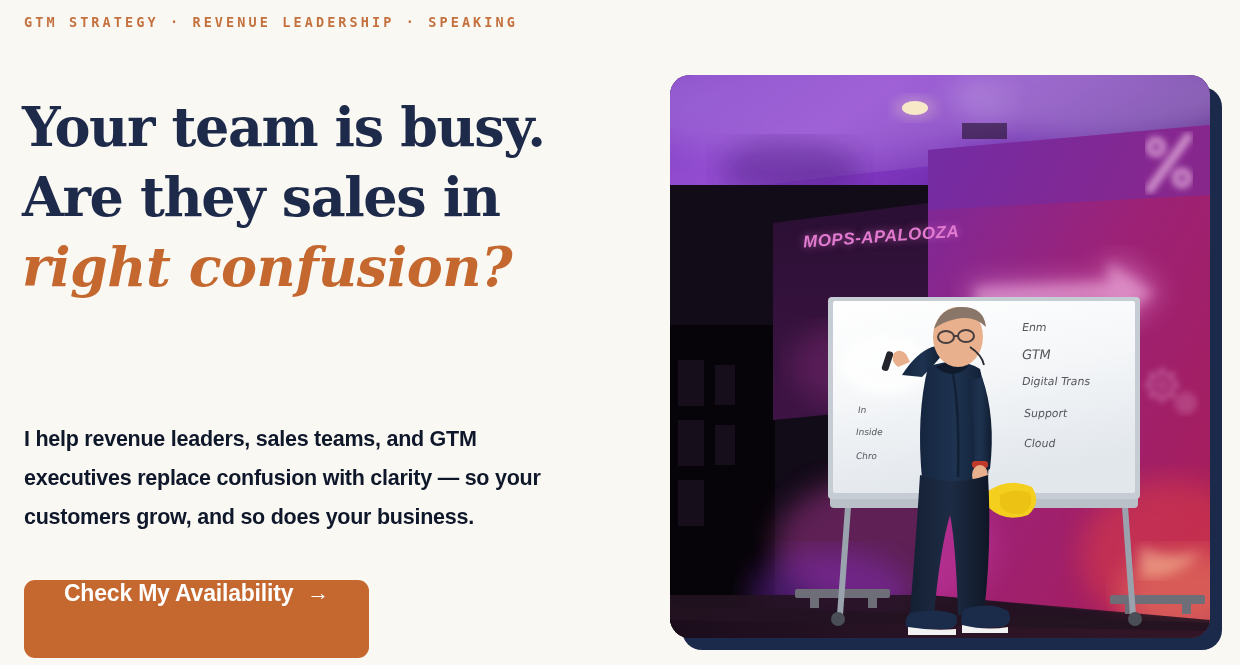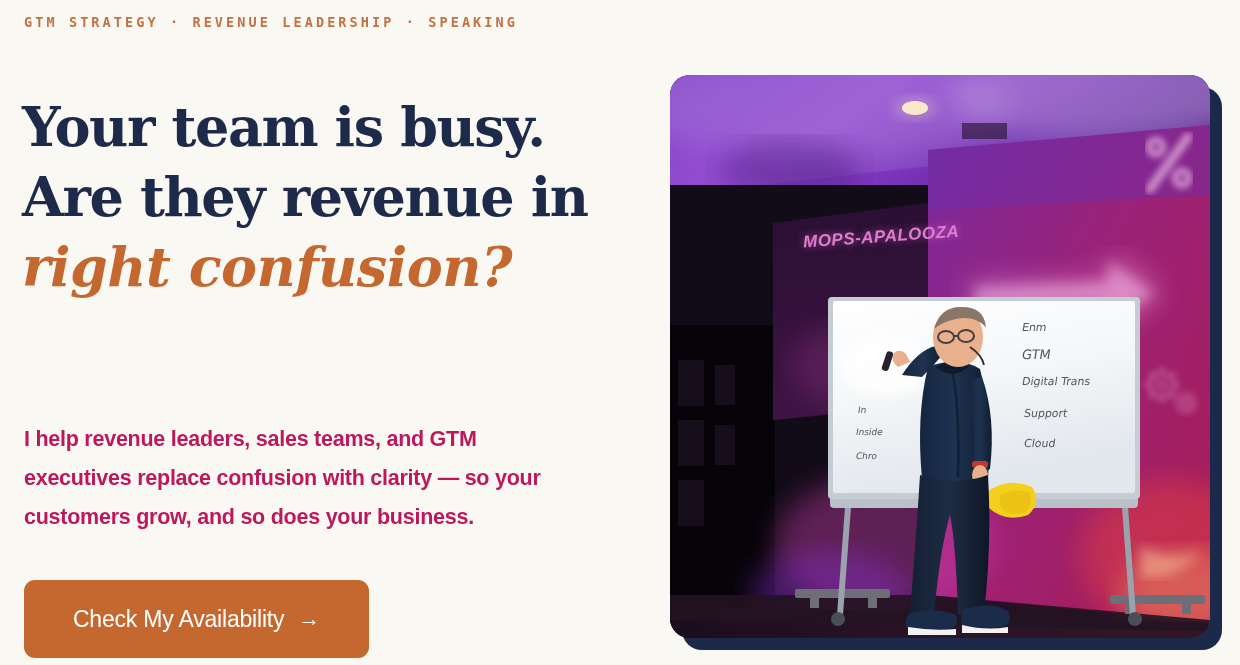--- a/index.html
+++ b/index.html
@@ -39,34 +39,34 @@
     color:#c4682f;
     letter-spacing:-0.5px;
   }
 
   .subcopy {
     position:absolute; top:420px; left:24px;
     width:545px;
     font-size:21.5px;
     font-weight:700;
     line-height:39px;
-    color:#be185d;
+    color:#0f172a;
     letter-spacing:-0.25px;
   }
 
   .cta {
     position:absolute; left:24px; top:580px;
     width:345px; height:78px;
     background:#c4682f;
     border:none; border-radius:11px;
     color:#ffffff;
-    font-size:23px; font-weight:400;
+    font-size:23px; font-weight:700;
     letter-spacing:-0.2px;
     cursor:pointer;
-    display:flex; align-items:center; justify-content:center;
+    display:flex; justify-content:center;
     font-family:"Liberation Sans", sans-serif;
   }
   .cta .arrow { margin-left:14px; font-size:22px; }
 
   
   .photo-wrap {
     position:absolute; left:670px; top:75px;
     width:552px; height:575px;
   }
   .photo-shadow {
@@ -111,21 +111,21 @@
 <body>
 
 <div class="hero">
 
   <div class="left">
 
     <div class="eyebrow">GTM STRATEGY · REVENUE LEADERSHIP · SPEAKING</div>
 
     <h1 class="headline">
       <span>Your team is busy.</span><br>
-      <span>Are they revenue in</span><br>
+      <span>Are they sales in</span><br>
       <span class="accent">right confusion?</span>
     </h1>
 
     <p class="subcopy">I help revenue leaders, sales teams, and GTM executives replace confusion with clarity — so your customers grow, and so does your business.</p>
 
     <button class="cta">
       <span>Check My Availability</span>
       <span class="arrow">→</span>
     </button>
   </div>

